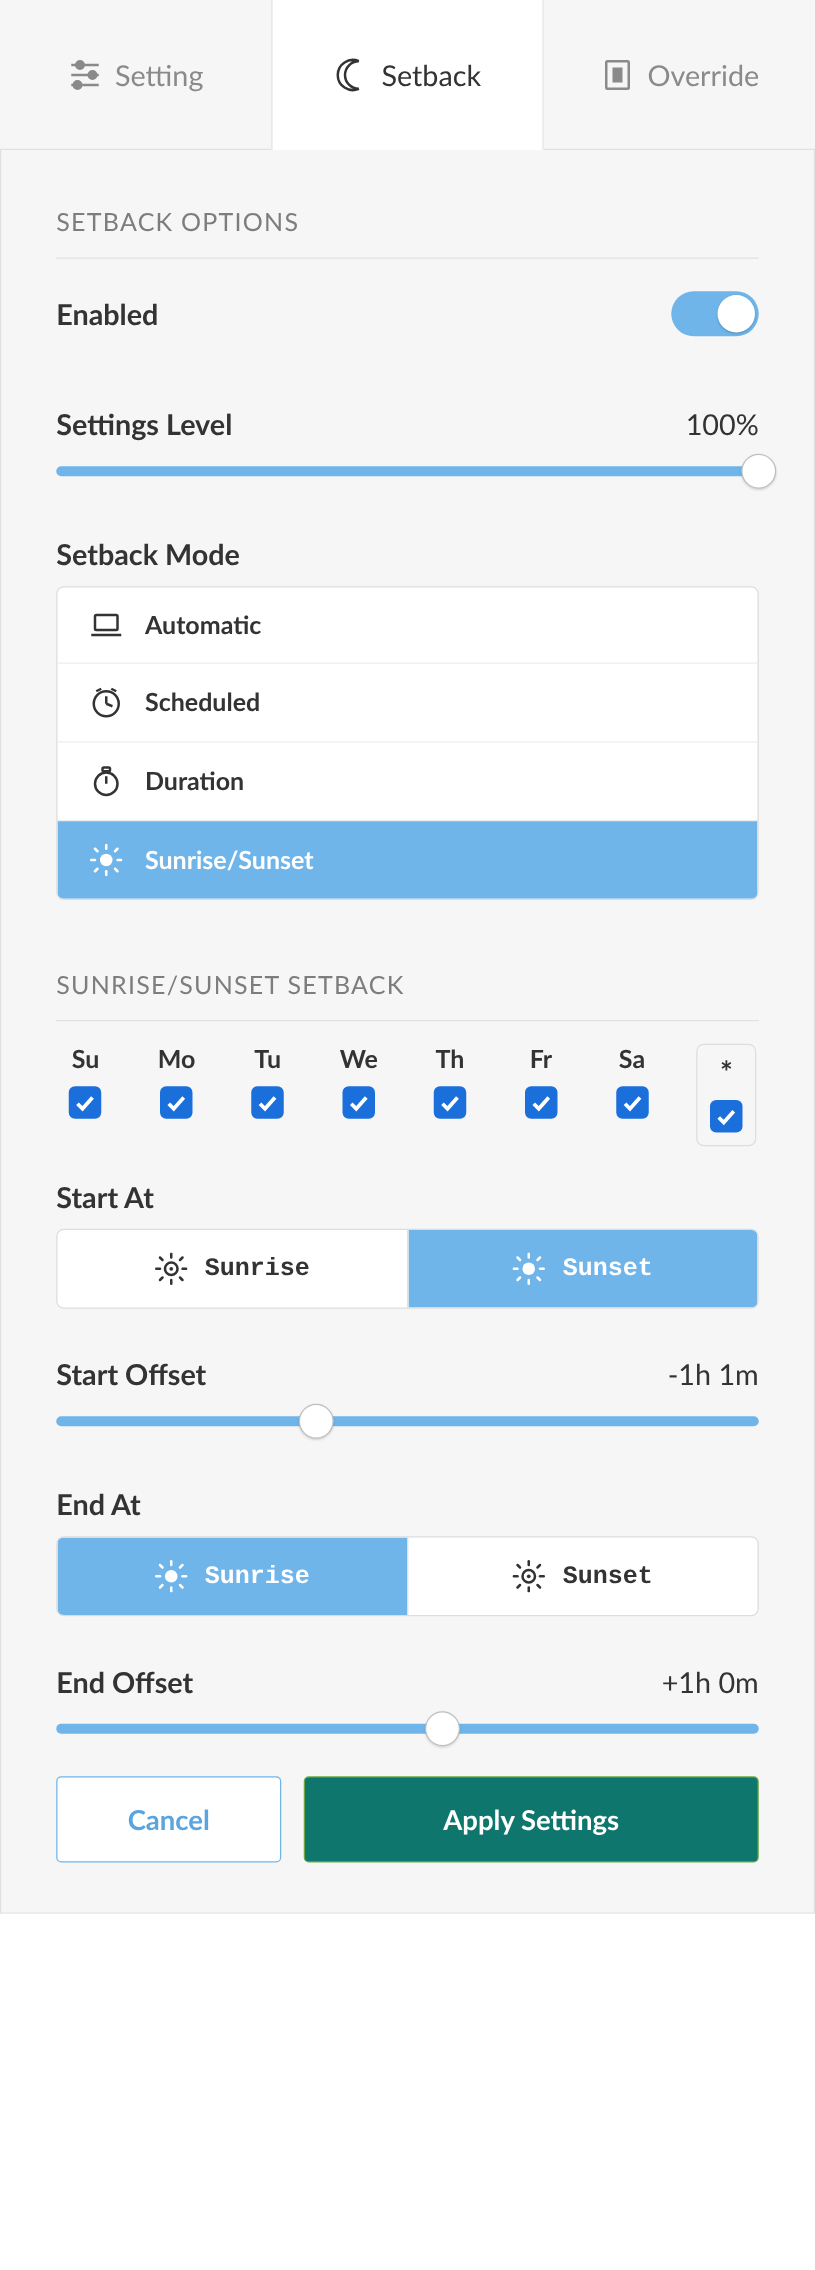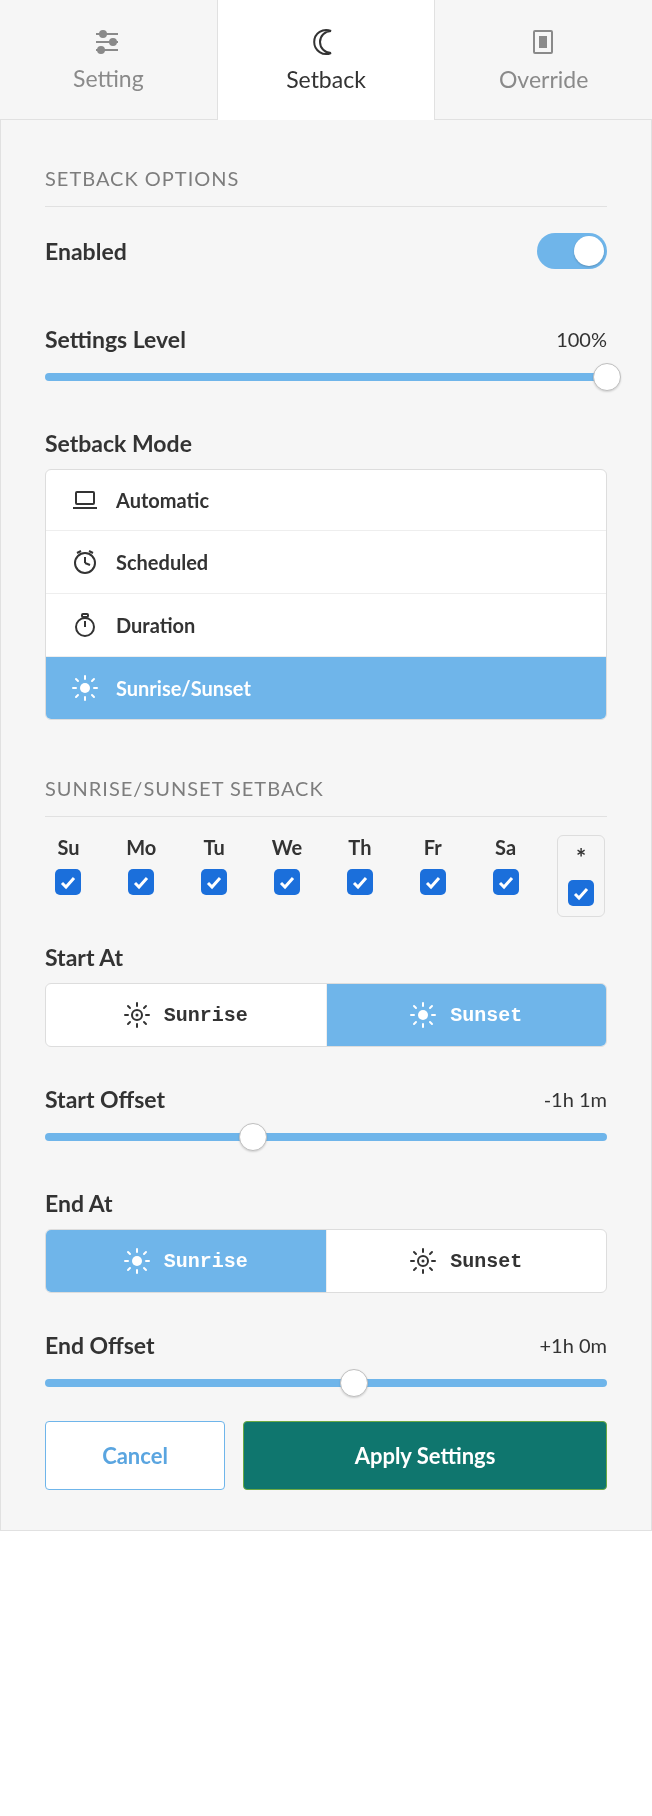--- a/index.html
+++ b/index.html
@@ -11,21 +11,21 @@
     width: 652px;
   }
   .tabs {
     display: flex;
     height: 120px;
     align-items: stretch;
   }
   .tab {
     flex: 1;
     display: flex;
-    flex-direction: column;
+    flex-direction: row;
     align-items: center;
     justify-content: center;
     gap: 8px;
     background: #f6f6f6;
     border-bottom: 1px solid #e1e1e1;
     cursor: pointer;
     color: #8a8a8a;
     font-size: 23px;
   }
   .tab.active {
@@ -57,21 +57,21 @@
     align-items: center;
     justify-content: space-between;
     padding: 14px 0;
   }
   .label-strong {
     font-size: 23px;
     font-weight: 700;
     color: #333;
   }
   .value-right {
-    font-size: 20px;
+    font-size: 23px;
     color: #333;
   }
   
   .toggle {
     width: 70px; height: 36px;
     border-radius: 18px;
     background: #6fb5ea;
     position: relative;
     cursor: pointer;
   }

